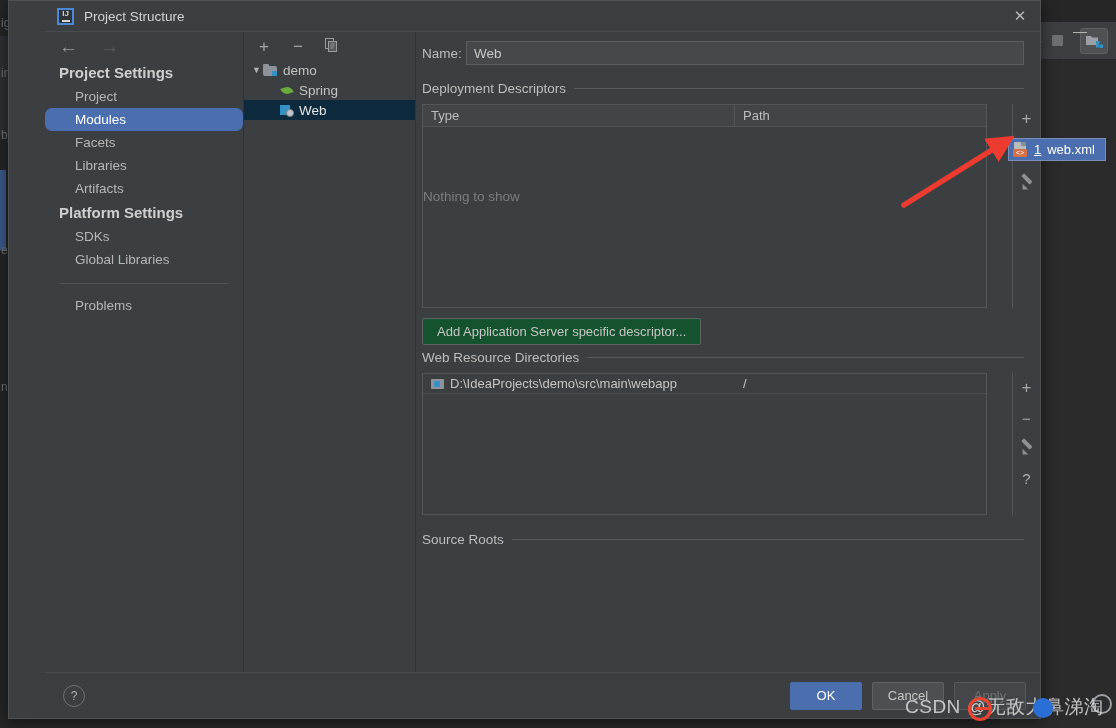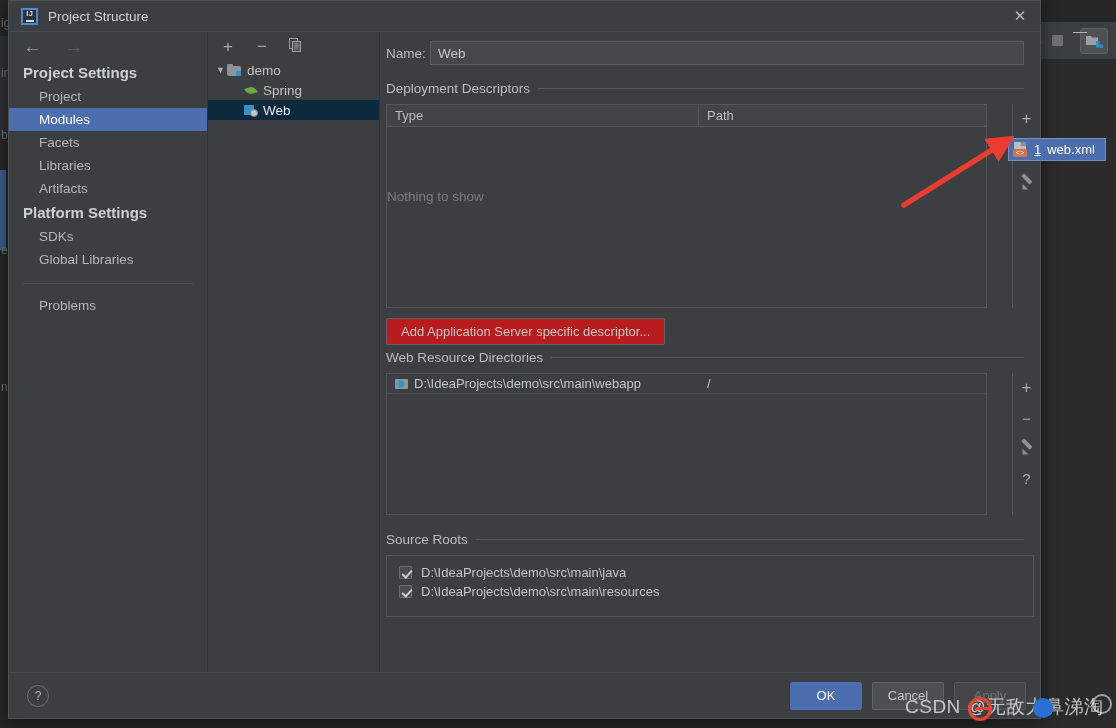--- a/index.html
+++ b/index.html
@@ -63,21 +63,21 @@
     position: absolute; right: 4px; bottom: 14px;
     width: 20px; height: 20px; border: 2px solid #9aa0a6; border-radius: 50%;
   }
 
   
   #dialog {
     position: absolute; left: 8px; top: 0; width: 1033px; height: 719px;
     background: #3c3f41;
     border: 1px solid #4f5254;
     box-shadow: 0 2px 14px rgba(0,0,0,0.55);
-    display: flex; flex-direction: column;
+    display: flex; flex-direction: column; padding-left: 36px;
   }
   #titlebar {
     height: 30px; flex: 0 0 30px;
     display: flex; align-items: center;
     padding: 0 6px 0 12px;
     background: #3c3f41;
     position: relative;
   }
   #ij-logo {
     width: 17px; height: 17px; flex: 0 0 17px; margin-right: 10px;
@@ -116,21 +116,21 @@
   .nav-arrow { font-size: 19px; line-height: 19px; }
   .nav-arrow.disabled { color: #5d6063; }
   .nav-section {
     color: #cfcfcf; font-weight: bold; font-size: 15px;
     padding: 4px 0 4px 14px;
   }
   .nav-item {
     color: #b6b6b6; font-size: 13.5px;
     padding: 3px 0 3px 30px; line-height: 17px;
   }
-  .nav-item.selected { background: #4b6eaf; color: #ffffff; }
+  .nav-item.selected { background: #4b6eaf; color: #ffffff; border-radius: 7px; }
   #nav-sep { height: 1px; background: #4f5254; margin: 12px 14px 10px 14px; }
 
   
   #tree-pane {
     width: 172px; flex: 0 0 172px;
     background: #3c3f41;
     border-right: 1px solid #323232;
     display: flex; flex-direction: column;
   }
   #tree-toolbar {
@@ -247,21 +247,21 @@
   }
   .pencil::after {
     content: ""; position: absolute; left: 0px; bottom: 0px;
     width: 0; height: 0; border-left: 4px solid transparent;
     border-right: 4px solid transparent; border-bottom: 4px solid #8e9194;
     transform: rotate(-135deg);
   }
 
   #descriptor-btn-row { padding: 10px 0 0 6px; }
   #add-descriptor-btn {
-    background: #b91c1c; border: 1px solid #5e6366; color: #c6c6c6;
+    background: #14532d; border: 1px solid #5e6366; color: #c6c6c6;
     font-size: 13px; font-family: "Liberation Sans", sans-serif;
     padding: 5px 14px; border-radius: 2px;
   }
 
   #source-roots-box {
     margin: 6px 6px 0 6px; border: 1px solid #545759;
     background: #3c3f41; padding: 7px 0 7px 0; height: 62px;
   }
   .chk-row { display: flex; align-items: center; gap: 9px; padding: 2px 0 2px 12px; font-size: 13px; color: #c5c5c5; }
   .chkbox {
@@ -522,30 +522,20 @@
           </div>
           <div class="sbtn small">?</div>
         </div>
       </div>
 
       <div class="group-header" style="margin-top:14px;">
         <span class="group-title">Source Roots</span>
         <span class="group-line"></span>
       </div>
 
-      <div id="source-roots-box">
-        <div class="chk-row">
-          <span class="chkbox checked"></span>
-          <span>D:\IdeaProjects\demo\src\main\java</span>
-        </div>
-        <div class="chk-row">
-          <span class="chkbox checked"></span>
-          <span>D:\IdeaProjects\demo\src\main\resources</span>
-        </div>
-      </div>
 
     </div>
   </div>
 
   <div id="dlg-footer">
     <div id="help-btn">?</div>
     <div id="footer-spacer"></div>
     <button class="dlg-btn" id="ok-btn">OK</button>
     <button class="dlg-btn" id="cancel-btn">Cancel</button>
     <button class="dlg-btn" id="apply-btn">Apply</button>

